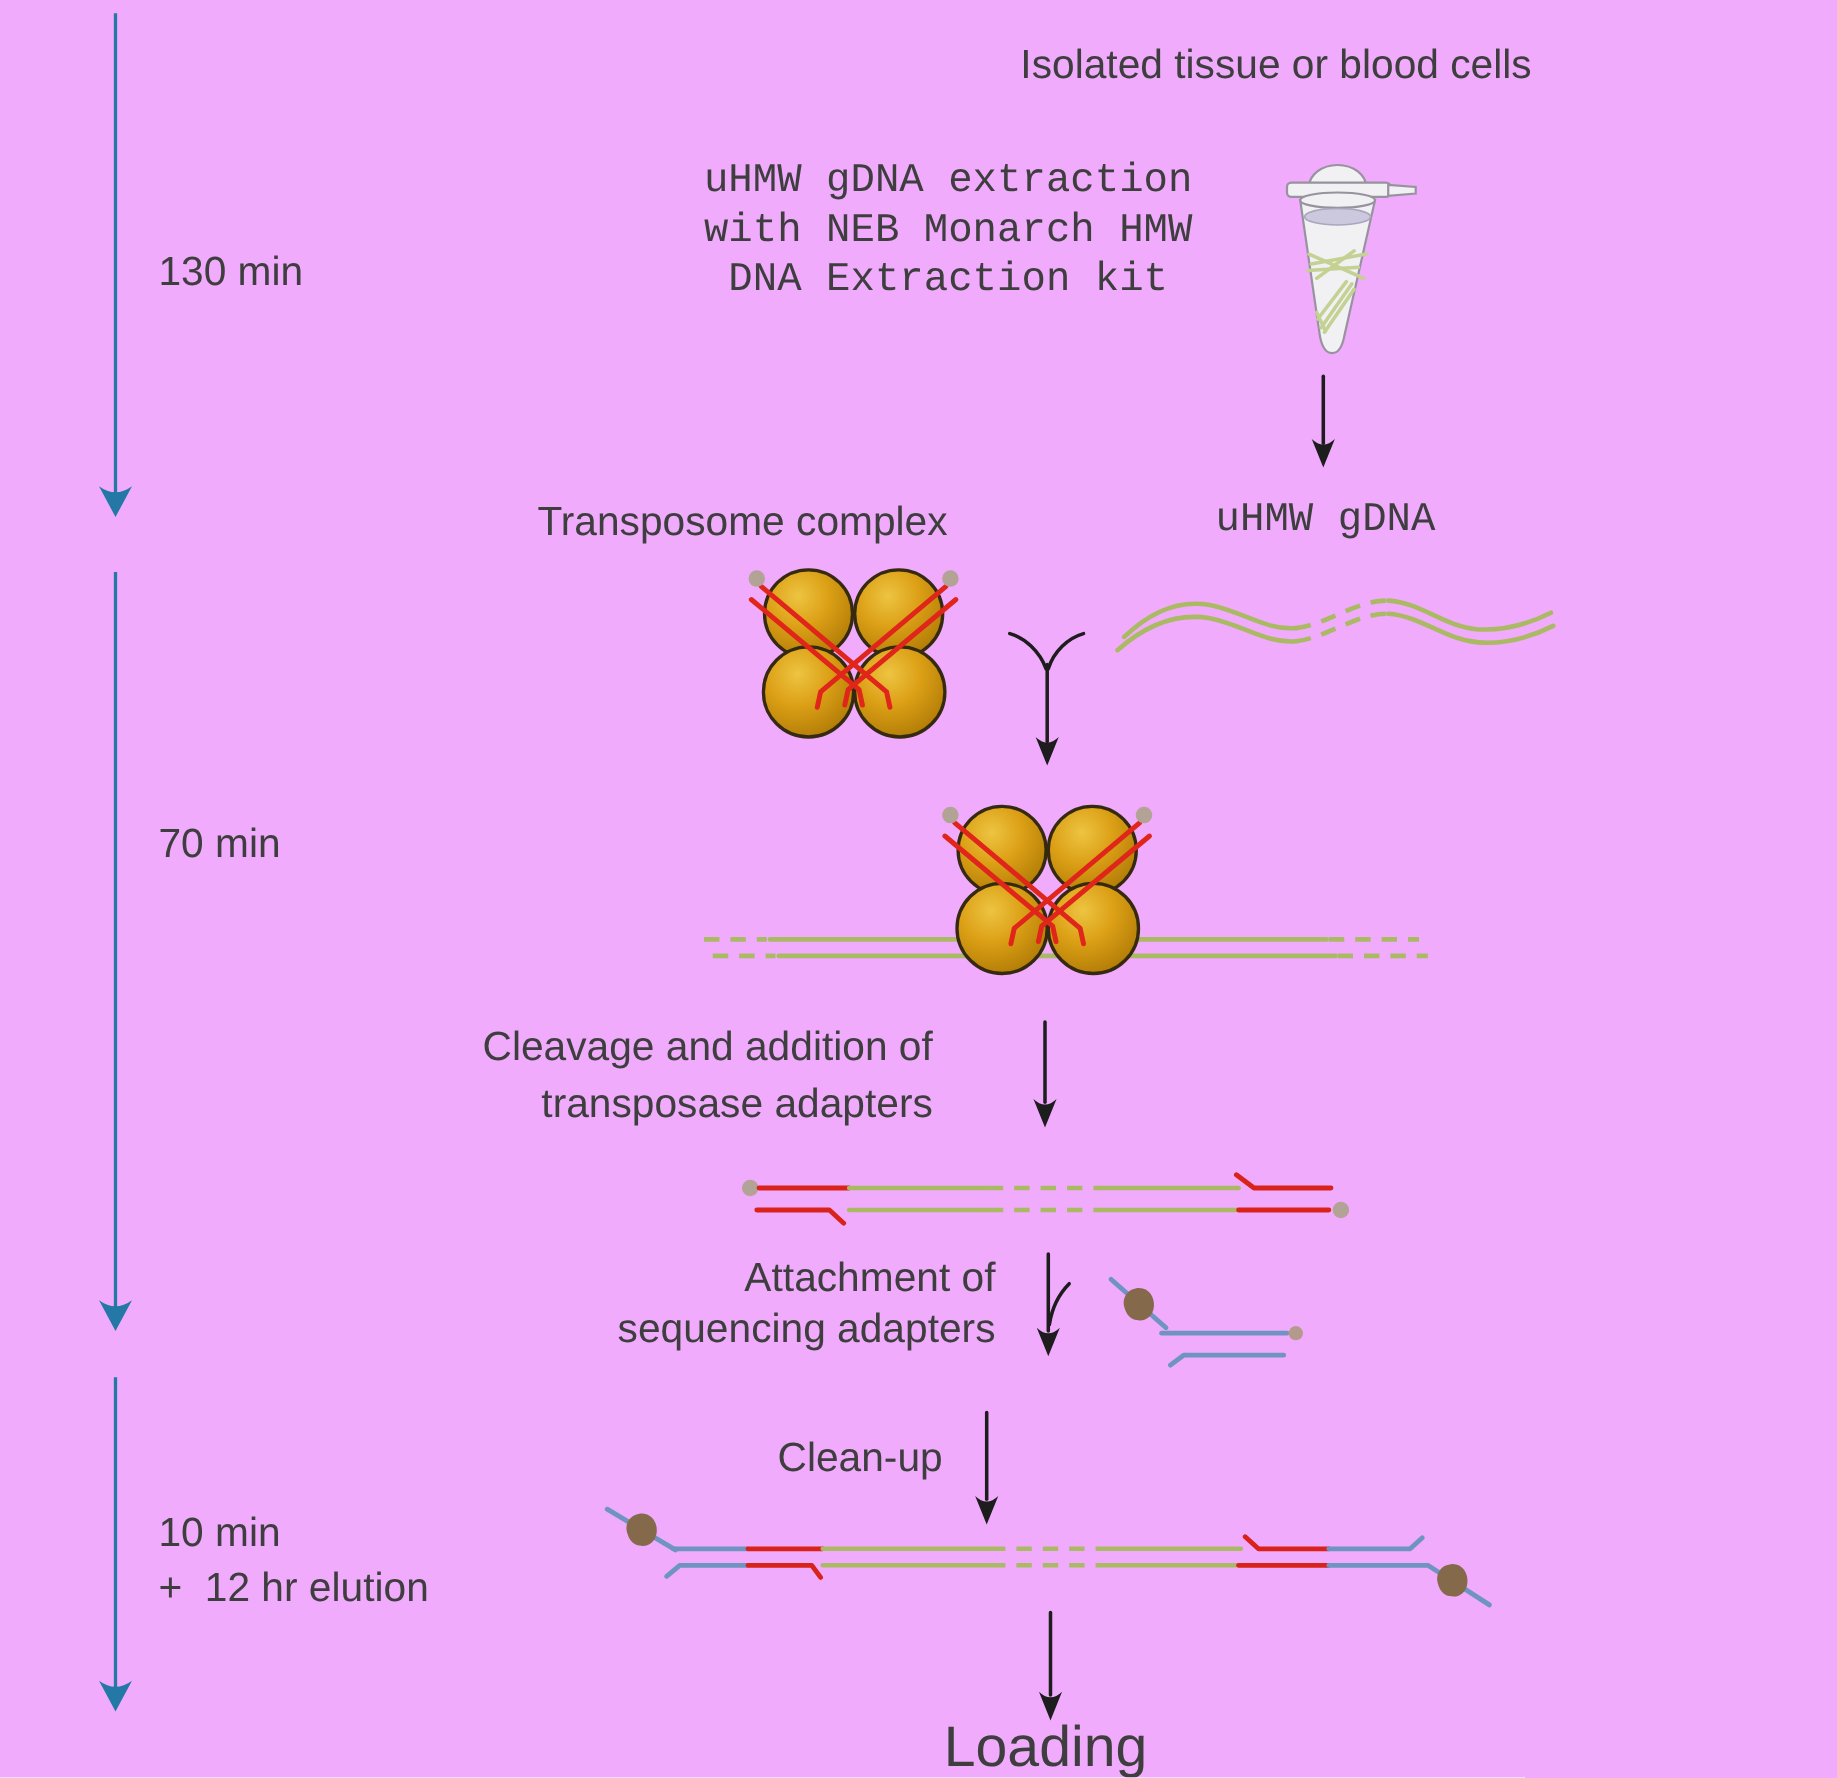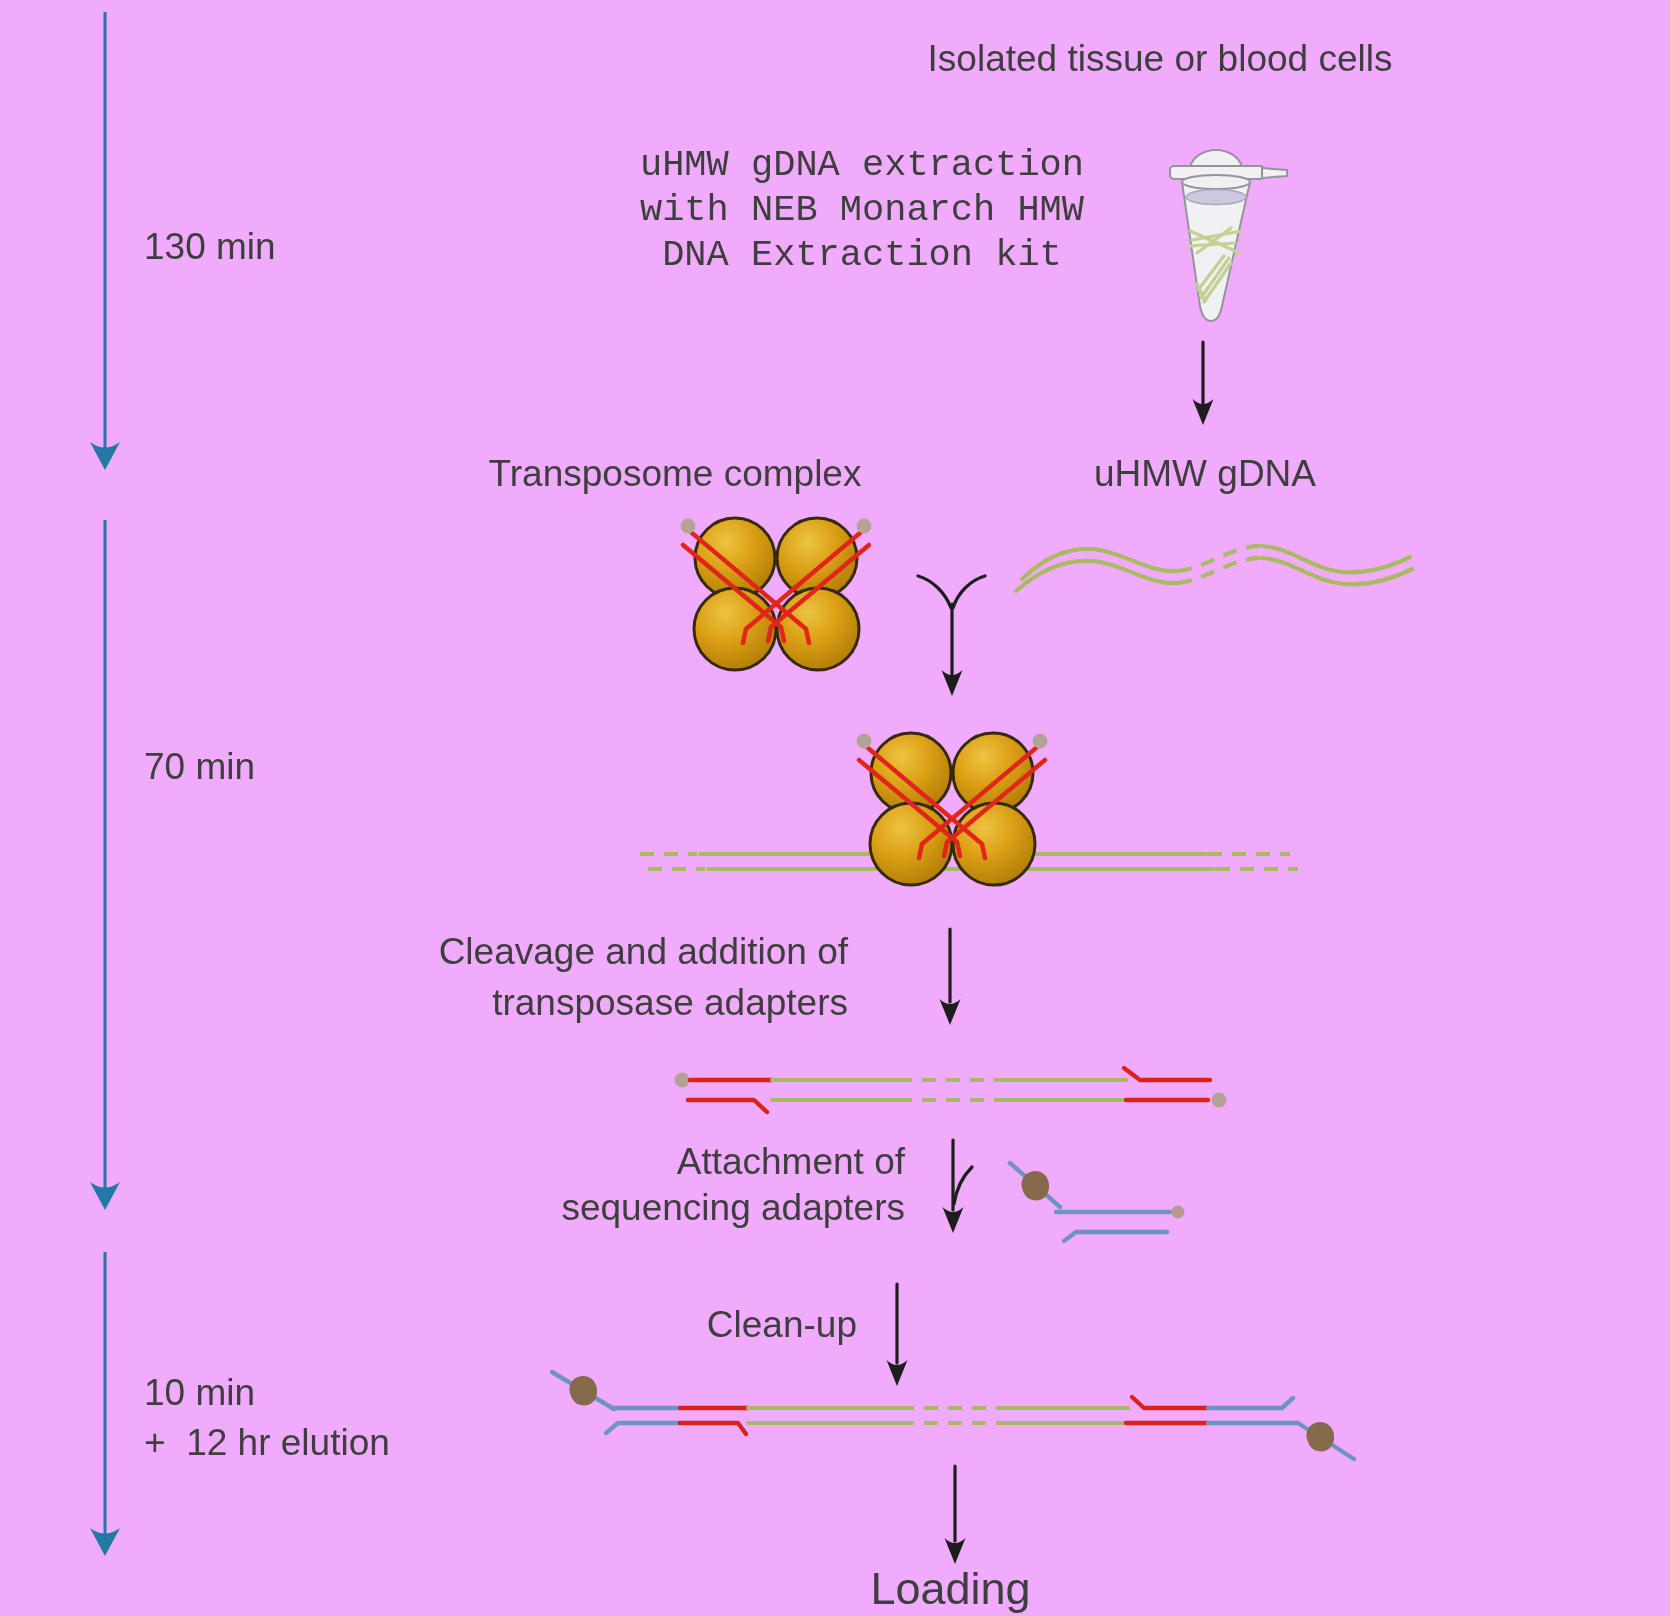--- a/index.html
+++ b/index.html
@@ -203,36 +203,36 @@
   <div class="lbl center" style="left:612px;top:143px;width:500px;font-family:Liberation Mono, monospace;">
     <span style="display:block">uHMW gDNA extraction</span>
     <span style="display:block">with NEB Monarch HMW</span>
     <span style="display:block">DNA Extraction kit</span>
   </div>
 
   <div class="lbl" style="left:144px;top:224px;">130 min</div>
 
   <div class="lbl center" style="left:475px;top:451px;width:400px;">Transposome complex</div>
 
-  <div class="lbl center" style="left:1055px;top:451px;width:300px;">uHMW gDNA</div>
+  <div class="lbl center" style="left:1055px;top:451px;width:300px;font-family:Liberation Mono, monospace;">uHMW gDNA</div>
 
   <div class="lbl" style="left:144px;top:744px;">70 min</div>
 
   <div class="lbl right" style="left:400px;top:926px;width:448px;line-height:51px;">
     <span style="display:block">Cleavage and addition of</span>
     <span style="display:block">transposase adapters</span>
   </div>
 
   <div class="lbl right" style="left:450px;top:1139px;width:455px;line-height:46px;">
     <span style="display:block">Attachment of</span>
     <span style="display:block">sequencing adapters</span>
   </div>
 
   <div class="lbl right" style="left:640px;top:1302px;width:217px;">Clean-up</div>
 
   <div class="lbl" style="left:144px;top:1368px;line-height:50px;">
     <span style="display:block">10 min</span>
     <span class="pre" style="display:block">+  12 hr elution</span>
   </div>
 
-  <div class="lbl center" style="left:828px;top:1566px;width:245px;font-size:45px;">Loading</div>
+  <div class="lbl center" style="left:828px;top:1566px;width:245px;font-size:52px;">Loading</div>
 
 </div>
 
 </body></html>

